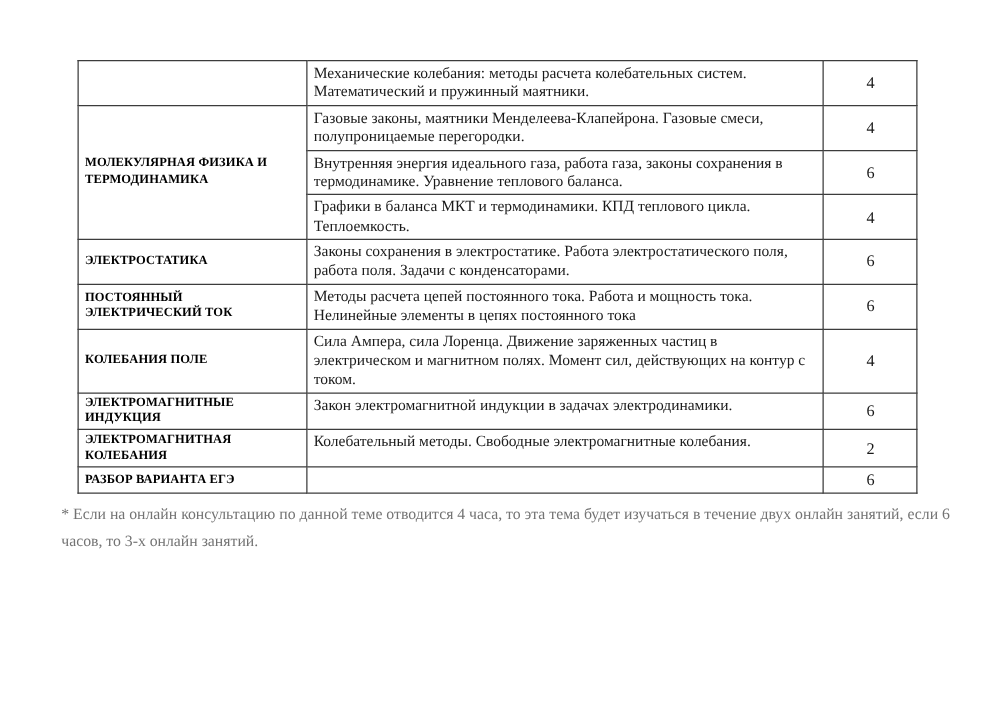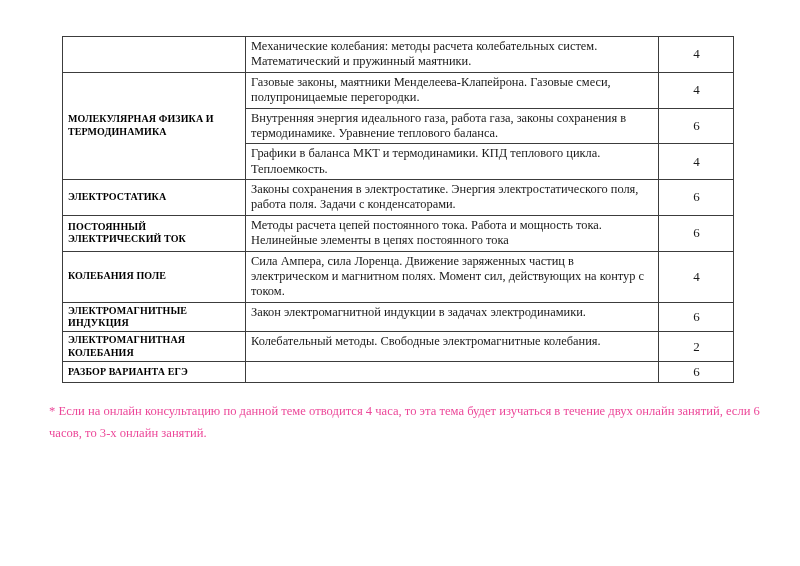--- a/index.html
+++ b/index.html
@@ -17,21 +17,21 @@
   }
   .page {
     position: relative;
     width: 800px;
     height: 566px;
     background: #ffffff;
   }
   .plan-table {
     position: absolute;
     left: 62px;
-    top: 36px;
+    top: 48px;
     width: 671px;
     border-collapse: collapse;
     table-layout: fixed;
     padding-left: 27px;
   }
   .plan-table td {
     border: 1px solid #3c3c3c;
     padding: 2px 4px 2px 5px;
     vertical-align: top;
     font-size: 12.4px;
@@ -61,21 +61,21 @@
   }
   td.empty-cell { }
 
   .footnote {
     position: absolute;
     left: 49px;
     top: 387px;
     width: 712px;
     font-size: 12.6px;
     line-height: 1.75;
-    color: #ec4899;
+    color: #737373;
     text-align: left;
   }
 </style>
 </head>
 <body>
 
 <div class="page">
 
   <table class="plan-table">
     <colgroup>
@@ -102,21 +102,21 @@
         <td class="hours">6</td>
       </tr>
 
       <tr>
         <td class="content">Графики в баланса МКТ и термодинамики. КПД теплового цикла. Теплоемкость.</td>
         <td class="hours">4</td>
       </tr>
 
       <tr>
         <td class="topic">ЭЛЕКТРОСТАТИКА</td>
-        <td class="content">Законы сохранения в электростатике. Энергия электростатического поля, работа поля. Задачи с конденсаторами.</td>
+        <td class="content">Законы сохранения в электростатике. Работа электростатического поля, работа поля. Задачи с конденсаторами.</td>
         <td class="hours">6</td>
       </tr>
 
       <tr>
         <td class="topic">ПОСТОЯННЫЙ ЭЛЕКТРИЧЕСКИЙ ТОК</td>
         <td class="content">Методы расчета цепей постоянного тока. Работа и мощность тока. Нелинейные элементы в цепях постоянного тока</td>
         <td class="hours">6</td>
       </tr>
 
       <tr>

